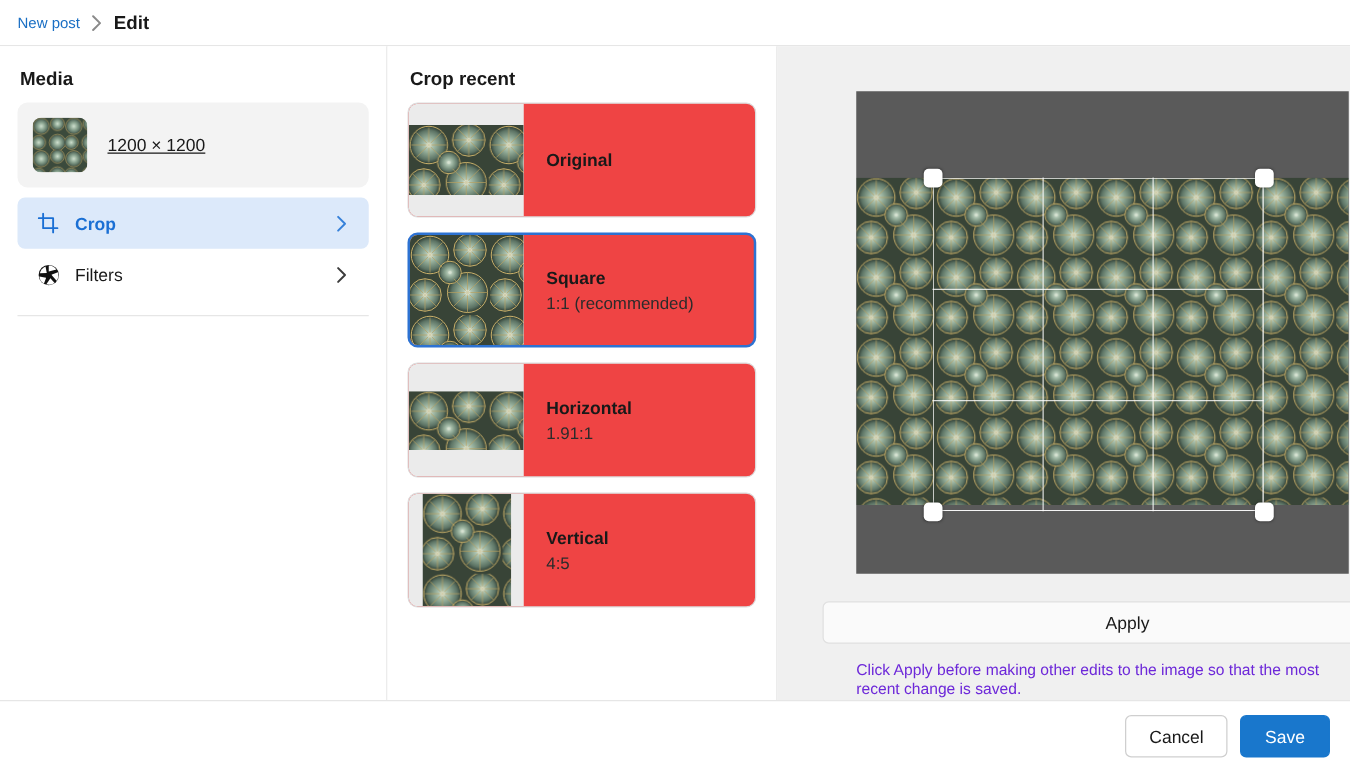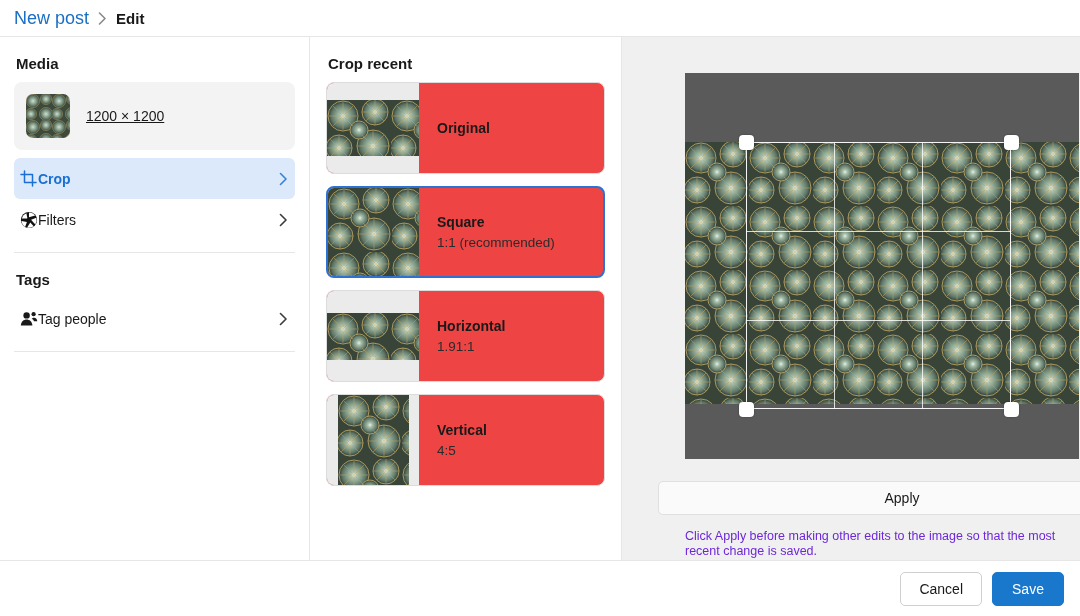--- a/index.html
+++ b/index.html
@@ -13,21 +13,21 @@
   .app { position: relative; width: 1080px; height: 616px; display: flex; flex-direction: column; }
 
   
   .breadcrumb {
     height: 37px; flex: 0 0 37px;
     display: flex; align-items: center; gap: 9px;
     padding: 0 14px;
     border-bottom: 1px solid #e6e6e6;
     background: #fff;
   }
-  .bc-link { color: #1a6fc4; font-size: 18px; cursor: pointer; }
+  .bc-link { color: #1a6fc4; font-size: 12px; cursor: pointer; }
   .bc-sep { color: #8a8a8a; font-size: 13px; display: flex; align-items: center; }
   .bc-current { color: #191919; font-size: 15px; font-weight: bold; }
 
   
   .body { flex: 1; display: flex; min-height: 0; }
 
   
   .sidebar {
     width: 310px; flex: 0 0 310px;
     background: #fff;
@@ -44,22 +44,22 @@
     height: 68px; display: flex; align-items: center; gap: 16px;
     padding: 0 12px; margin-bottom: 8px; text-decoration: underline;
   }
   .media-thumb {
     width: 44px; height: 44px; border-radius: 7px;
     overflow: hidden; flex: 0 0 44px;
   }
   .media-dim { font-size: 14px; color: #191919; }
 
   .nav-row {
-    display: flex; align-items: center; 
-    height: 41px; border-radius: 6px; padding: 0 5px;
+    display: flex; align-items: center; gap: 12px;
+    height: 41px; border-radius: 6px; padding: 0 15px;
     cursor: pointer; position: relative;
   }
   .nav-row.active { background: #dce9fa; }
   .nav-row .nav-label { font-size: 14px; color: #191919; flex: 1; }
   .nav-row.active .nav-label { color: #1a6fd4; font-weight: bold; }
   .nav-ico { width: 19px; height: 19px; flex: 0 0 19px; display: flex; align-items: center; justify-content: center; }
   .chev { width: 14px; height: 14px; flex: 0 0 14px; opacity: .85; }
 
   .divider { height: 1px; background: #e6e6e6; margin: 12px 0 0 0; }
   .tags-block { border-bottom: 1px solid #e6e6e6; padding-bottom: 12px; }
@@ -245,39 +245,20 @@
         <span class="nav-label">Filters</span>
         <span class="chev">
           <svg width="14" height="14" viewBox="0 0 14 14">
               <path d="M4.5 1.5 L10 7 L4.5 12.5" fill="none" stroke="#191919" stroke-width="1.6" stroke-linecap="round" stroke-linejoin="round"></path>
             </svg>
         </span>
       </div>
 
       <div class="divider"></div>
 
-      <div class="tags-block">
-        <div class="section-title">Tags</div>
-        <div class="nav-row">
-          <span class="nav-ico">
-            <svg width="18" height="16" viewBox="0 0 18 16">
-              <circle cx="6.6" cy="4.4" r="3.2" fill="#191919"></circle>
-              <path d="M0.8 14.6 C1.2 10.6 3.6 8.6 6.6 8.6 C9.6 8.6 12 10.6 12.4 14.6 Z" fill="#191919"></path>
-              <circle cx="13.6" cy="3.2" r="2.1" fill="#191919"></circle>
-              <path d="M11.6 8.1 C12.3 7.2 13.1 6.8 14.1 6.8 C15.9 6.8 17.1 8.1 17.3 10.2 L13.9 10.2 C13.7 9.3 13.1 8.5 11.6 8.1 Z" fill="#191919"></path>
-            </svg>
-          </span>
-          <span class="nav-label">Tag people</span>
-          <span class="chev">
-            <svg width="14" height="14" viewBox="0 0 14 14">
-                <path d="M4.5 1.5 L10 7 L4.5 12.5" fill="none" stroke="#191919" stroke-width="1.6" stroke-linecap="round" stroke-linejoin="round"></path>
-              </svg>
-          </span>
-        </div>
-      </div>
     </div>
 
     <div class="cropcol">
       <div class="section-title">Crop recent</div>
 
       <div class="opt">
         <div class="opt-thumb">
           <svg width="92" height="56" viewBox="0 0 92 56" preserveAspectRatio="none">
               <rect width="92" height="56" fill="url(#succPat)"></rect>
             </svg>

